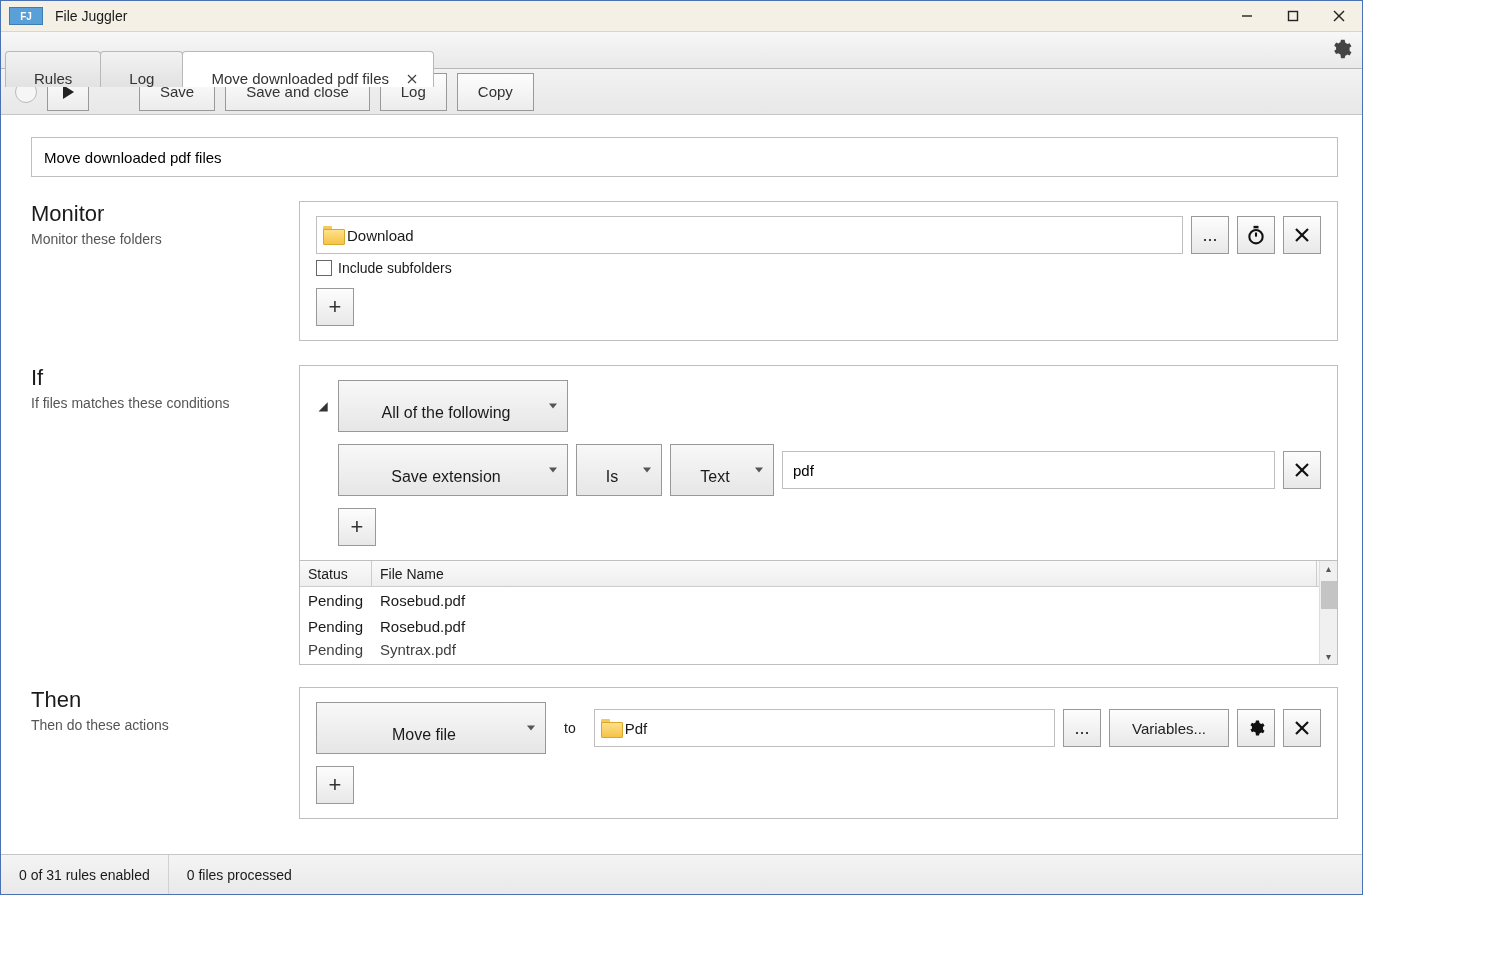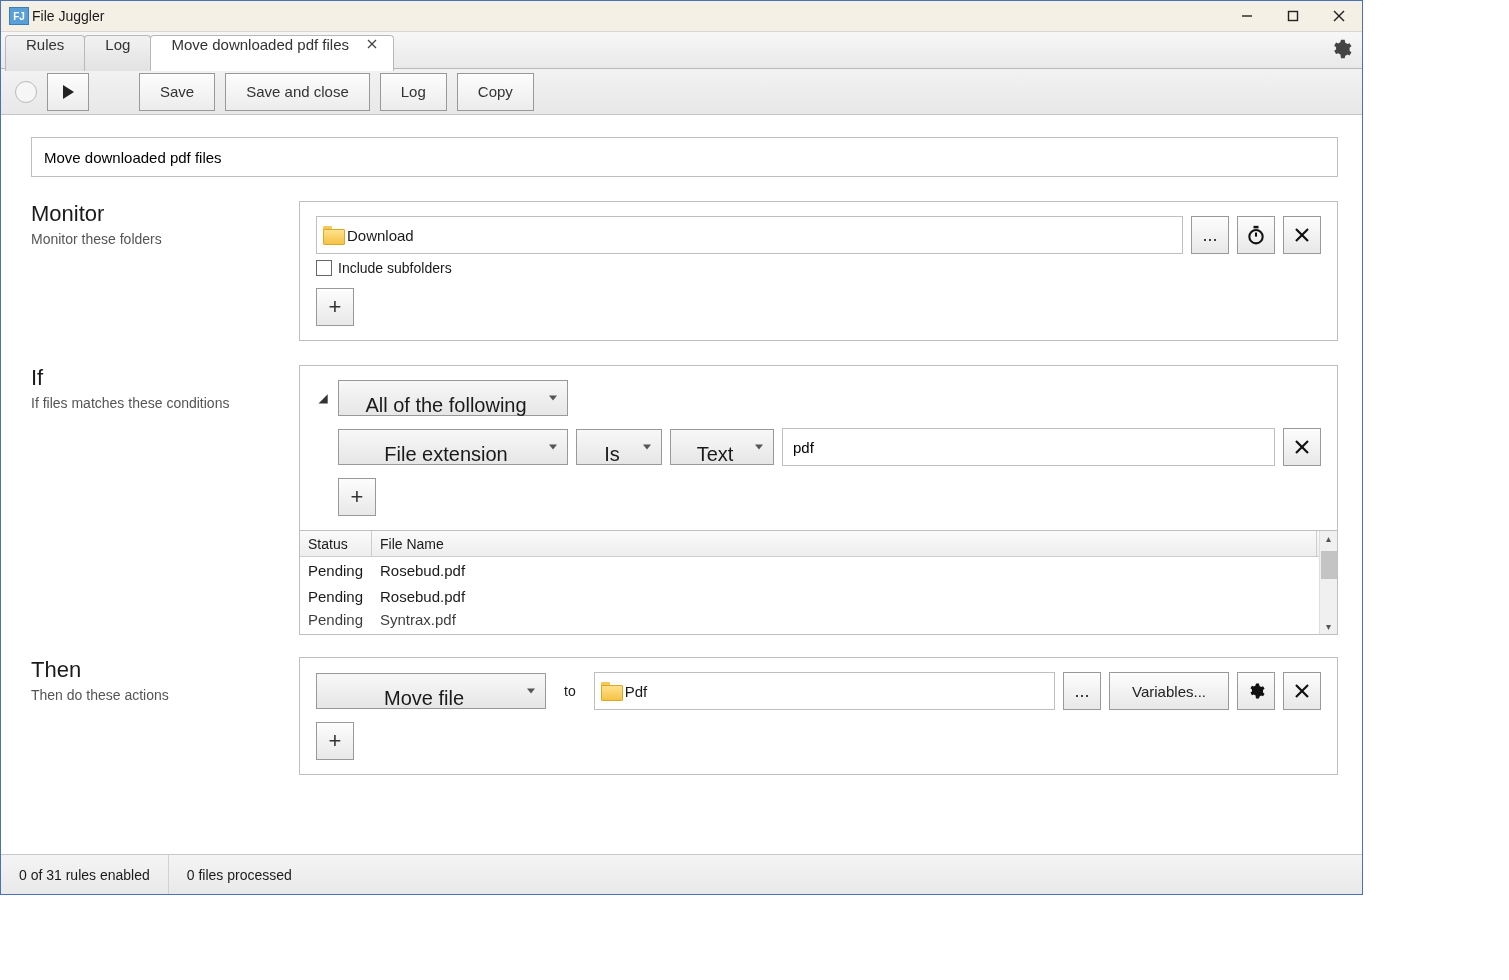--- a/index.html
+++ b/index.html
@@ -23,29 +23,29 @@
   
   .titlebar {
     height: 31px;
     background: #f5f0e6;
     display: flex;
     align-items: center;
     padding: 0 0 0 8px;
     border-bottom: 1px solid #d8d6d2;
   }
   .app-logo {
-    width: 20px; height: 18px;
+    width: 34px; height: 18px;
     background: #5aa0d8;
     border: 1px solid #3c7eb4;
     color: #fff;
     font-size: 10px;
     display: flex;
     align-items: center;
     justify-content: center;
-    margin-right: 3px;
+    margin-right: 12px;
     font-weight: bold;
   }
   .title-text { flex: 0 0 auto; font-size: 14px; }
   .title-spacer { flex: 1; }
   .win-controls { display: flex; }
   .win-btn {
     width: 46px; height: 31px;
     display: flex; align-items: center; justify-content: center;
     font-size: 14px;
   }
@@ -53,33 +53,33 @@
   .tabstrip {
     height: 37px;
     background: linear-gradient(#f7f7f7,#e9e9e9);
     border-bottom: 1px solid #b8b8b8;
     display: flex;
     align-items: stretch;
     padding-left: 4px;
     position: relative;
   }
   .tab {
-    padding: 0 20px;
-    display: flex;
-    align-items: flex-start;
+    padding: 0 28px;
+    display: flex;
+    align-items: flex-end;
     border: 1px solid #b8b8b8;
     border-bottom: none;
     margin-right: -1px;
     background: linear-gradient(#f2f2f2,#e2e2e2);
     border-radius: 4px 4px 0 0;
     font-size: 15px;
     color: #333;
     cursor: default;
     position: relative;
-    top: 3px;
+    top: 19px;
   }
   .tab.active {
     background: #fff;
     font-weight: 400;
     padding-right: 12px;
   }
   .tab-close {
     margin-left: 14px;
     font-size: 14px;
     color: #555;
@@ -199,26 +199,26 @@
     border: 1px solid #999;
     background: linear-gradient(#fdfdfd,#e8e8e8);
     display: flex; align-items: center; justify-content: center;
     font-size: 15px;
     color:#222;
     padding: 0 10px;
   }
   .gray-btn.icon { padding:0; width:38px; font-size:18px;}
   .gray-btn.wide { padding: 0 22px; }
   .select-btn {
-    height: 36px;
+    height: 52px;
     border: 1px solid #999;
     background: linear-gradient(#f8f8f8,#e6e6e6);
     display: flex; align-items: center; justify-content: center;
     padding: 14px 30px 0 16px;
-    font-size: 20px;
+    font-size: 16px;
     position: relative;
     min-width: 80px;
   }
   .select-btn::after {
     content: '';
     position: absolute;
     right: 10px; top: 50%;
     width: 0; height: 0;
     border-left: 4px solid transparent;
     border-right: 4px solid transparent;
@@ -439,21 +439,21 @@
         <div class="panel">
           <div class="row">
             <div class="tri-toggle">◢</div>
             <div class="select-btn" style="min-width:230px; justify-content:center;">
               <span>All of the following</span>
             </div>
           </div>
           <div class="cond-inner">
             <div class="row">
               <div class="select-btn" style="min-width:230px;">
-                <span>File extension</span>
+                <span>Save extension</span>
               </div>
               <div class="select-btn" style="min-width:86px;">
                 <span>Is</span>
               </div>
               <div class="select-btn" style="min-width:104px;">
                 <span>Text</span>
               </div>
               <input class="text-input" style="flex: 1 1 0%;" value="pdf">
               <div class="gray-btn icon">
                 <svg width="16" height="16" viewBox="0 0 16 16">

